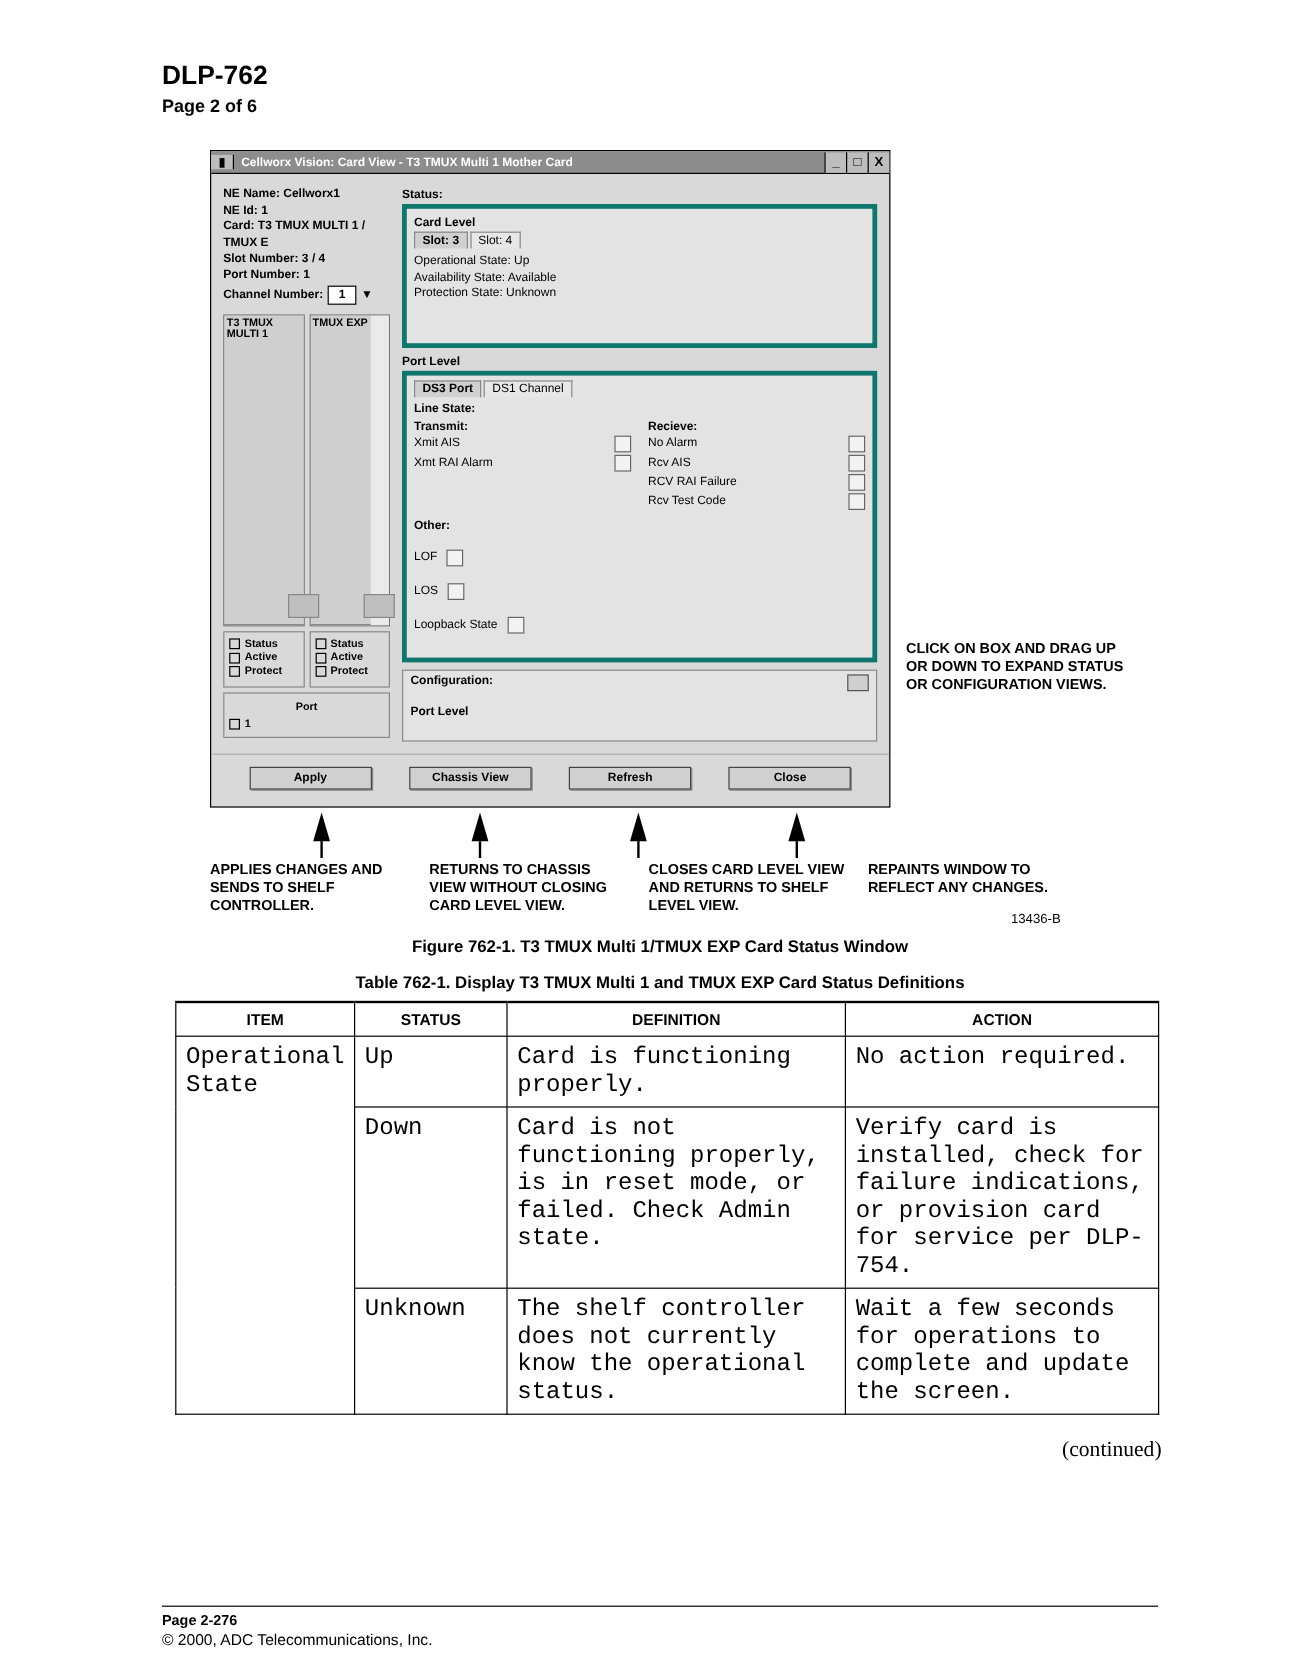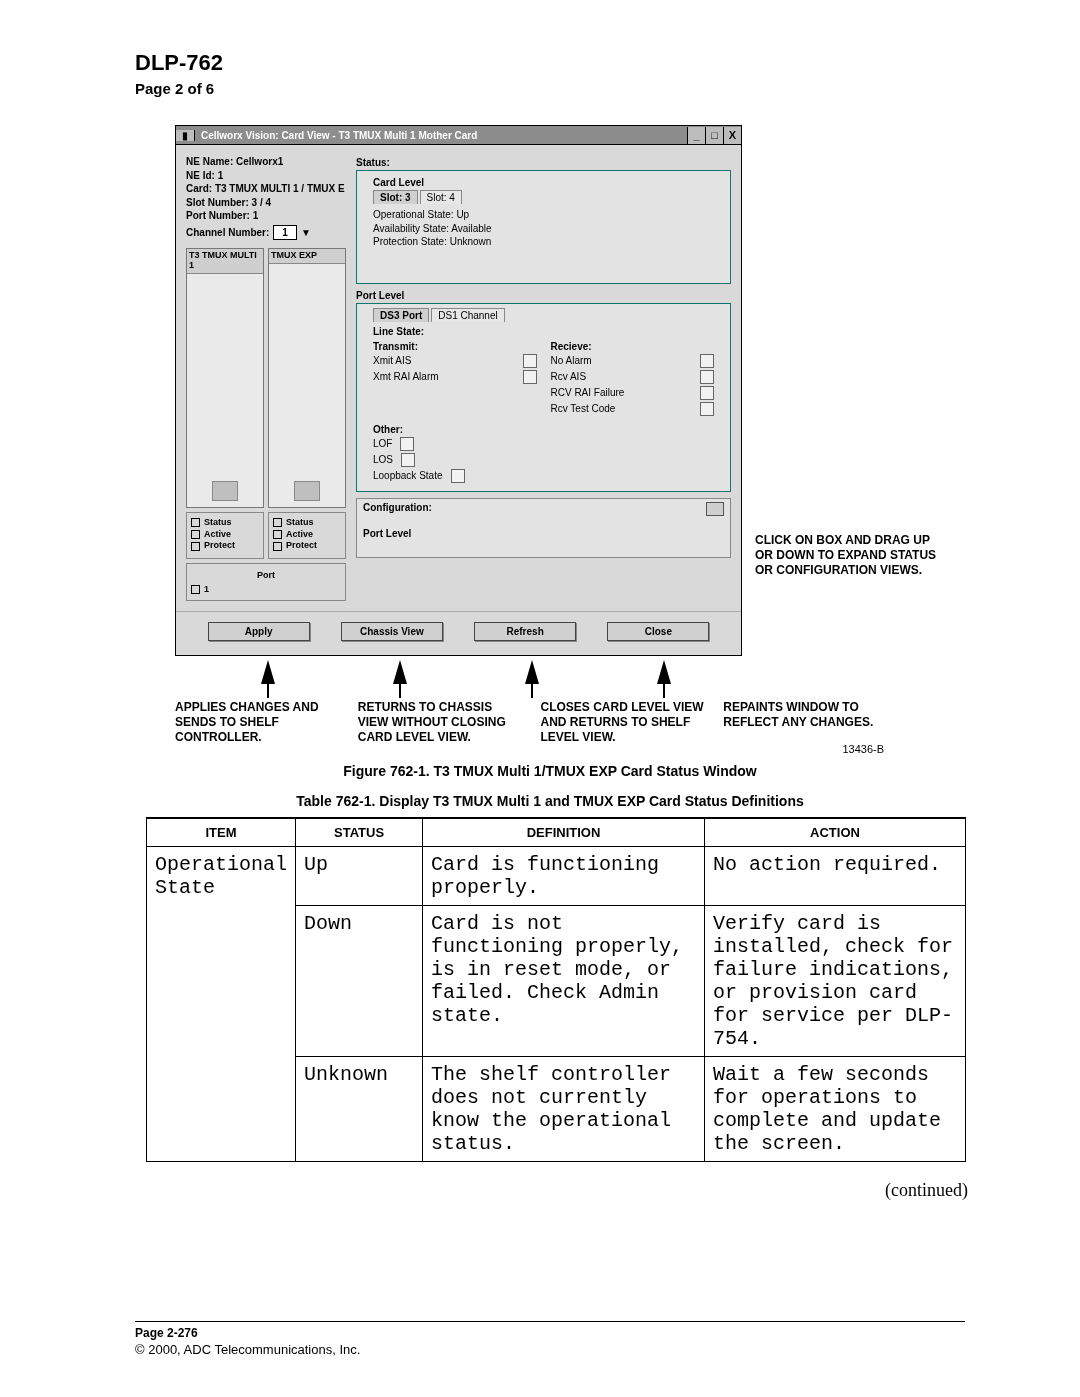--- a/index.html
+++ b/index.html
@@ -36,49 +36,49 @@
     font-size:10px; font-weight:bold;
     border-bottom:1px solid #000;
     height:18px;
   }
   .titlebar .glyph{width:18px;text-align:center;border-right:1px solid #000;background:#bdbdbd;color:#000;}
   .titlebar .txt{flex:1;padding-left:6px;}
   .titlebar .wc{display:flex;}
   .titlebar .wc span{width:17px;height:17px;display:flex;align-items:center;justify-content:center;background:#bdbdbd;border-left:1px solid #000;color:#000;font-size:11px;font-weight:bold;}
   .win-body{padding:10px;display:flex;gap:10px;}
   .nepanel{
-    width:160px; font-size:10px; font-weight:bold;
+    width:139px; font-size:10px; font-weight:bold;
   }
   .neinfo div{line-height:1.35;}
   .chan-row{display:flex;align-items:center;margin-top:2px;gap:4px;}
   .chan-row .sel{background:#fff;border:1px solid #000;padding:0 8px;font-weight:bold;}
   .chan-row .dd{font-size:10px;}
   .cardcols{display:flex;gap:4px;margin-top:8px;height:260px;}
-  .cardcol{flex:1;border:1px solid #777;display:flex;flex-direction:column;}
+  .cardcol{flex:1;border:1px solid #777;display:flex;}
   .cardcol .hdr{border-bottom:1px solid #888;background:#cfcfcf;font-size:9px;line-height:1.1;padding:2px;font-weight:bold;}
   .cardcol .body{flex:1;background:#eaeaea;position:relative;}
   .cardcol .slotbox{position:absolute;bottom:6px;left:50%;transform:translateX(-50%);width:24px;height:18px;background:#bfbfbf;border:1px solid #888;}
   .statusblk{border:1px solid #888;padding:4px 4px 6px;font-size:9px;margin-top:4px;}
   .statusblk .r{display:flex;align-items:center;gap:4px;line-height:1.3;}
   .statusblk .sq{width:7px;height:7px;border:1px solid #000;}
   .portblk{border:1px solid #888;padding:4px;margin-top:4px;font-size:9px;}
   .portblk .r{padding:2px 0;}
   .portblk .sq{width:7px;height:7px;border:1px solid #000;display:inline-block;margin-right:4px;vertical-align:middle;}
   .rpanel{flex:1;font-size:10px;}
   .grp{font-weight:bold;margin:2px 0;font-size:10px;}
-  .box{border:1px solid #0f766e;background:#e3e3e3;padding:4px 16px 6px;margin-bottom:6px;}
+  .box{border:4px solid #0f766e;background:#e3e3e3;padding:4px 6px 6px;margin-bottom:6px;}
   .tabs{display:flex;font-size:10px;margin-bottom:4px;}
   .tabs span{border:1px solid #888;border-bottom:none;padding:1px 6px;background:#e7e7e7;margin-right:2px;}
   .tabs span.active{background:#d0d0d0;font-weight:bold;}
   .kv{line-height:1.35;font-size:10px;}
   .port-inner{display:flex;gap:14px;}
   .pcol{flex:1;}
   .pcol .prow{display:flex;align-items:center;justify-content:space-between;font-size:10px;margin:2px 0;}
   .pcol .prow .cb{width:12px;height:12px;border:1px solid #666;background:#f2f2f2;}
-  .other .prow{display:flex;align-items:center;gap:8px;font-size:10px;margin:2px 0;}
+  .other .prow{display:flex;align-items:center;gap:8px;font-size:10px;margin:14px 0;}
   .other .prow .cb{width:12px;height:12px;border:1px solid #666;background:#f2f2f2;}
   .cfg{border:1px solid #888;background:#e3e3e3;padding:3px 6px 18px;margin-top:4px;position:relative;}
   .cfg .cfgt{position:absolute; top:3px; left:6px; font-size:10px;font-weight:bold;}
   .cfg .cfgl{font-size:10px;font-weight:bold;margin-top:26px;}
   .cfg .slider{position:absolute;right:6px;top:3px;width:16px;height:12px;border:1px solid #555;background:#cfcfcf;}
   .btnbar{display:flex;justify-content:space-around;padding:10px 16px 14px;border-top:1px solid #aaa;}
   .btn{border:1px solid #444;background:#d0d0d0;font-size:10px;font-weight:bold;padding:3px 0;text-align:center;width:100px;box-shadow:1px 1px 0 #888;}
   .arrow-row{position:relative;height:40px;margin-top:-2px;}
   .arrow{position:absolute;width:0;height:0;border-left:7px solid transparent;border-right:7px solid transparent;border-bottom:24px solid #000;top:6px;}
   .arrow::after{content:"";display:block;width:2px;height:14px;background:#000;position:absolute;left:-1px;top:24px;}

